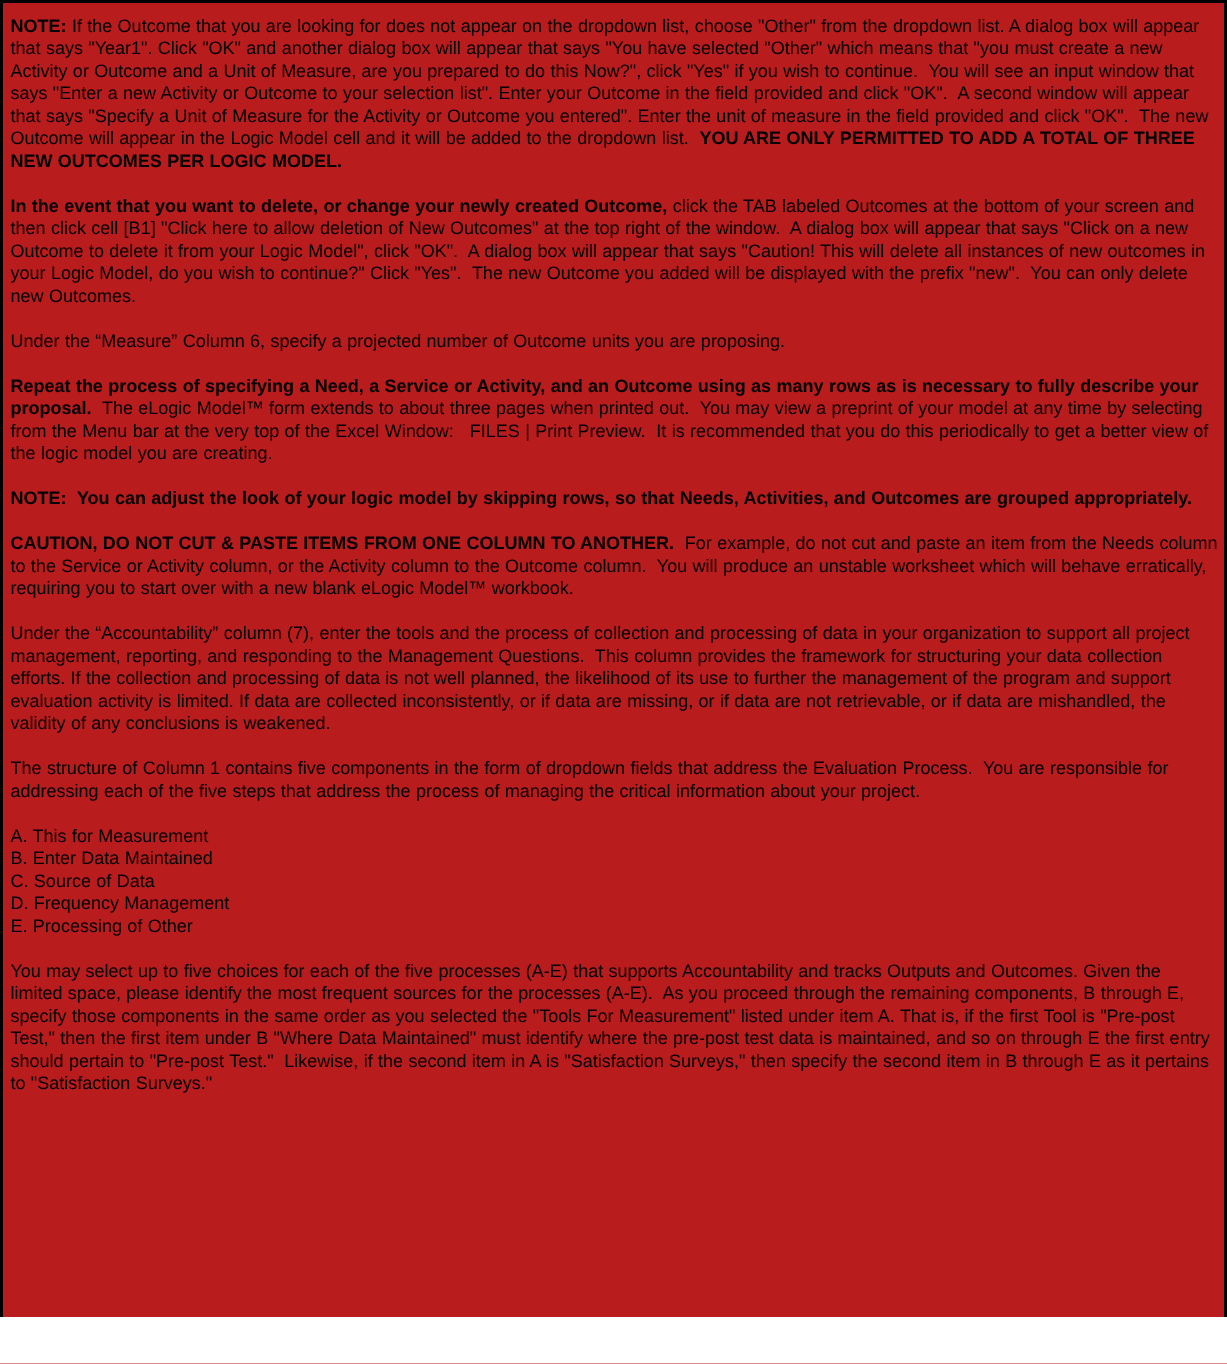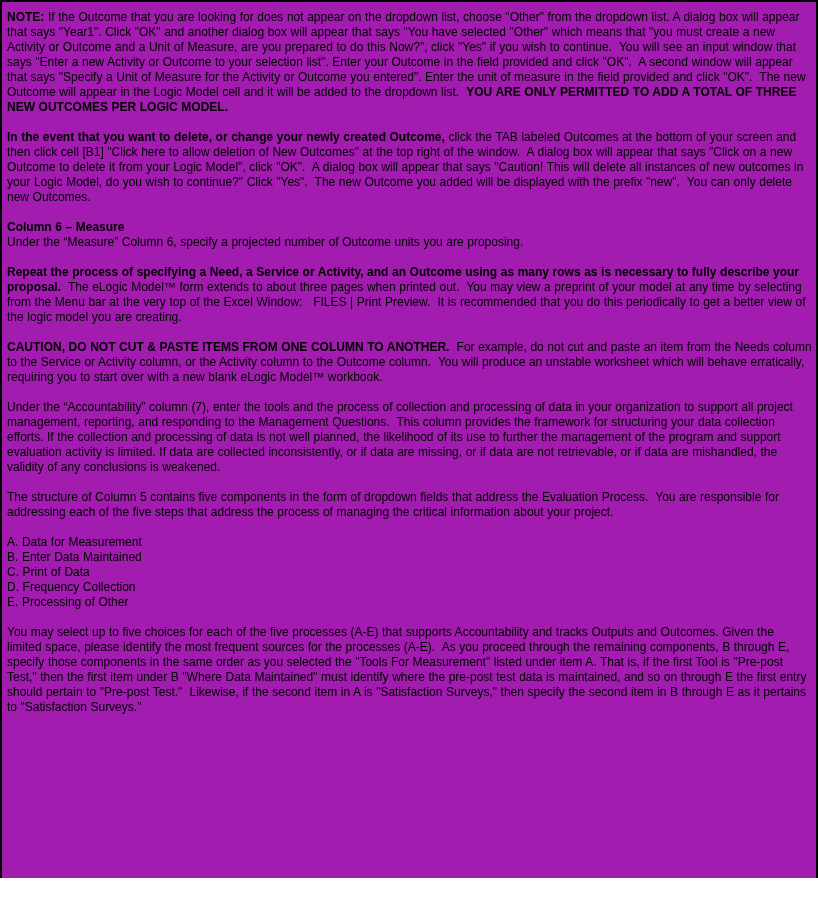--- a/index.html
+++ b/index.html
@@ -9,21 +9,21 @@
     width: 818px;
   }
   .page {
     box-sizing: border-box;
     width: 818px;
     height: 878px;
     border-top: 2px solid #000000;
     border-left: 2px solid #000000;
     border-right: 2px solid #000000;
     border-bottom: none;
-    background: #a21caf;
+    background: #b91c1c;
     overflow: hidden;
   }
   .doc-body {
     box-sizing: border-box;
     width: 100%;
     height: 100%;
     padding: 8px 4px 0 5px;
     font-family: "Liberation Sans", "DejaVu Sans", sans-serif;
     font-size: 12px;
     line-height: 15px;
@@ -41,26 +41,26 @@
     font-weight: bold;
   }
 </style>
 </head>
 <body>
 
 <div class="page">
   <div class="doc-body" id="doc-body">
       <p class="block gap"><span class="run bold">NOTE:</span><span class="run"> If the Outcome that you are looking for does not appear on the dropdown list, choose "Other" from the dropdown list. A dialog box will appear that says "Year1". Click "OK" and another dialog box will appear that says "You have selected "Other" which means that "you must create a new Activity or Outcome and a Unit of Measure, are you prepared to do this Now?", click "Yes" if you wish to continue.  You will see an input window that says "Enter a new Activity or Outcome to your selection list". Enter your Outcome in the field provided and click "OK".  A second window will appear that says "Specify a Unit of Measure for the Activity or Outcome you entered". Enter the unit of measure in the field provided and click "OK".  The new Outcome will appear in the Logic Model cell and it will be added to the dropdown list.  </span><span class="run bold">YOU ARE ONLY PERMITTED TO ADD A TOTAL OF THREE NEW OUTCOMES PER LOGIC MODEL.</span></p>
       <p class="block gap"><span class="run bold">In the event that you want to delete, or change your newly created Outcome,</span><span class="run"> click the TAB labeled Outcomes at the bottom of your screen and then click cell [B1] "Click here to allow deletion of New Outcomes" at the top right of the window.  A dialog box will appear that says "Click on a new Outcome to delete it from your Logic Model", click "OK".  A dialog box will appear that says "Caution! This will delete all instances of new outcomes in your Logic Model, do you wish to continue?" Click "Yes".  The new Outcome you added will be displayed with the prefix "new".  You can only delete new Outcomes.</span></p>
-      <p class="block"><span class="run bold">Column 6 – Measure</span></p>
       <p class="block gap"><span class="run">Under the “Measure” Column 6, specify a projected number of Outcome units you are proposing.</span></p>
       <p class="block gap"><span class="run bold">Repeat the process of specifying a Need, a Service or Activity, and an Outcome using as many rows as is necessary to fully describe your proposal.</span><span class="run">  The eLogic Model™ form extends to about three pages when printed out.  You may view a preprint of your model at any time by selecting from the Menu bar at the very top of the Excel Window:   FILES | Print Preview.  It is recommended that you do this periodically to get a better view of the logic model you are creating.</span></p>
+      <p class="block gap"><span class="run bold">NOTE:  You can adjust the look of your logic model by skipping rows, so that Needs, Activities, and Outcomes are grouped appropriately.</span></p>
       <p class="block gap"><span class="run bold">CAUTION, DO NOT CUT &amp; PASTE ITEMS FROM ONE COLUMN TO ANOTHER.</span><span class="run">  For example, do not cut and paste an item from the Needs column to the Service or Activity column, or the Activity column to the Outcome column.  You will produce an unstable worksheet which will behave erratically, requiring you to start over with a new blank eLogic Model™ workbook.</span></p>
       <p class="block gap"><span class="run">Under the “Accountability” column (7), enter the tools and the process of collection and processing of data in your organization to support all project management, reporting, and responding to the Management Questions.  This column provides the framework for structuring your data collection efforts. If the collection and processing of data is not well planned, the likelihood of its use to further the management of the program and support evaluation activity is limited. If data are collected inconsistently, or if data are missing, or if data are not retrievable, or if data are mishandled, the validity of any conclusions is weakened.</span></p>
-      <p class="block gap"><span class="run">The structure of Column 5 contains five components in the form of dropdown fields that address the Evaluation Process.  You are responsible for addressing each of the five steps that address the process of managing the critical information about your project.</span></p>
-      <p class="block"><span class="run">A. Data for Measurement</span></p>
+      <p class="block gap"><span class="run">The structure of Column 1 contains five components in the form of dropdown fields that address the Evaluation Process.  You are responsible for addressing each of the five steps that address the process of managing the critical information about your project.</span></p>
+      <p class="block"><span class="run">A. This for Measurement</span></p>
       <p class="block"><span class="run">B. Enter Data Maintained</span></p>
-      <p class="block"><span class="run">C. Print of Data</span></p>
-      <p class="block"><span class="run">D. Frequency Collection</span></p>
+      <p class="block"><span class="run">C. Source of Data</span></p>
+      <p class="block"><span class="run">D. Frequency Management</span></p>
       <p class="block gap"><span class="run">E. Processing of Other</span></p>
       <p class="block"><span class="run">You may select up to five choices for each of the five processes (A-E) that supports Accountability and tracks Outputs and Outcomes. Given the limited space, please identify the most frequent sources for the processes (A-E).  As you proceed through the remaining components, B through E, specify those components in the same order as you selected the "Tools For Measurement" listed under item A. That is, if the first Tool is "Pre-post Test," then the first item under B "Where Data Maintained" must identify where the pre-post test data is maintained, and so on through E the first entry should pertain to "Pre-post Test."  Likewise, if the second item in A is "Satisfaction Surveys," then specify the second item in B through E as it pertains to "Satisfaction Surveys."</span></p>
     </div>
 </div>
 
 </body></html>

